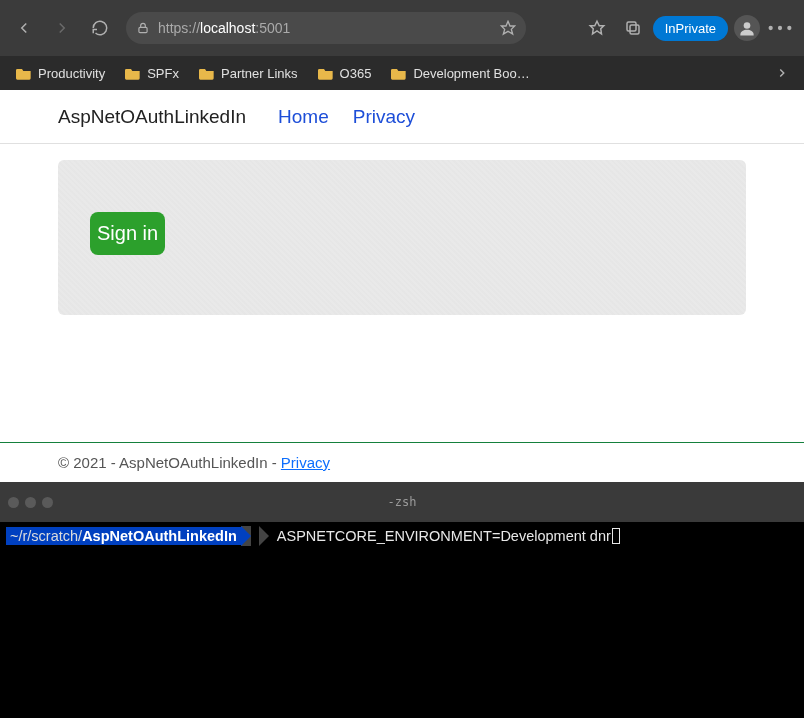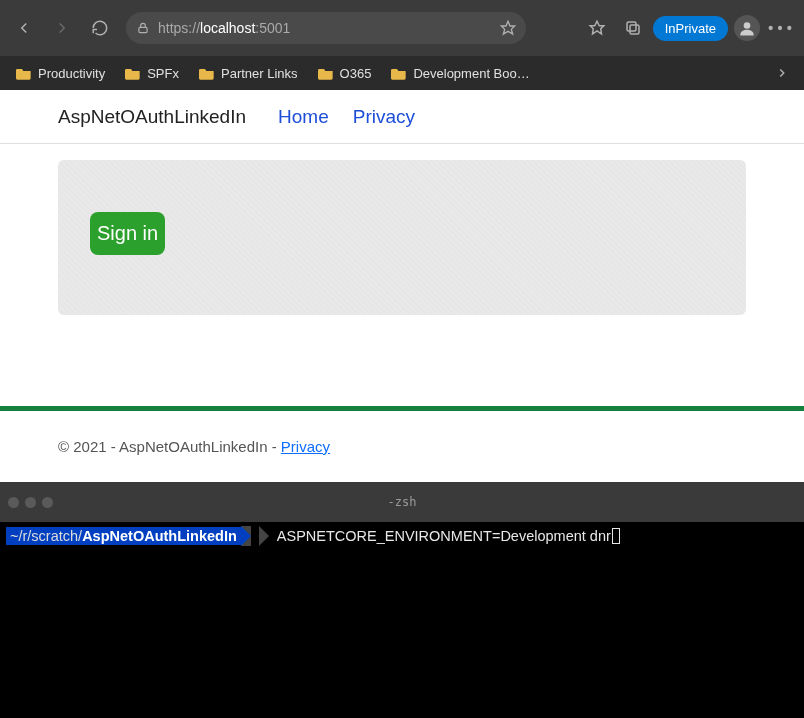--- a/index.html
+++ b/index.html
@@ -33,21 +33,21 @@
     .bookmarks-overflow { margin-left: auto; color: #b0b0b0; width: 28px; height: 28px; display: flex; align-items: center; justify-content: center; cursor: pointer; }
     
     
     .page { background: #fff; height: 392px; position: relative; }
     .page-nav { height: 54px; display: flex; align-items: center; padding: 0 58px; border-bottom: 1px solid #e0e0e0; background: #fff; }
     .brand { color: #222; font-size: 19px; font-weight: 400; margin-right: 20px; text-decoration: none; }
     .nav-link { color: #1d4ed8; font-size: 19px; padding: 0 12px; text-decoration: none; }
     .hero { margin: 16px 58px; background: #e9e9e9; border-radius: 6px; padding: 52px 32px 60px 32px; background-image: repeating-linear-gradient(45deg, rgba(0,0,0,.01) 0 2px, transparent 2px 4px); }
     .hero h1 { font-size: 42px; font-weight: 700; color: #222; margin-bottom: 18px; }
     .signin-btn { background: #2ca02c; color: #fff; border: none; padding: 10px 7px; font-size: 20px; border-radius: 8px; cursor: pointer; }
-    .footer { position: absolute; bottom: 0; left: 0; right: 0; padding: 27px 58px; color: #555; font-size: 15px; border-top: 5px solid #15803d; }
+    .footer { position: absolute; bottom: 0; left: 0; right: 0; padding: 11px 58px; color: #555; font-size: 15px; border-top: 1px solid #15803d; }
     .footer a { color: #0d6efd; text-decoration: underline; }
     
     
     .term-titlebar { background: #3a3a3a; height: 40px; display: flex; align-items: center; position: relative; }
     .term-dots { display: flex; gap: 6px; padding-left: 8px; }
     .term-dot { width: 11px; height: 11px; border-radius: 50%; background: #5a5a5a; }
     .term-title { position: absolute; left: 50%; transform: translateX(-50%); color: #9a9a9a; font-size: 12px; font-family: ui-monospace, Menlo, monospace; }
     .term-right { position: absolute; right: 8px; color: #6a6a6a; font-size: 11px; }
     .term-body { background: #000; height: 227px; padding: 4px 6px; font-family: Liberation Sans, sans-serif; font-size: 14.5px; line-height: 1.3; }
     .term-line { display: flex; flex-wrap: nowrap; align-items: center; }

